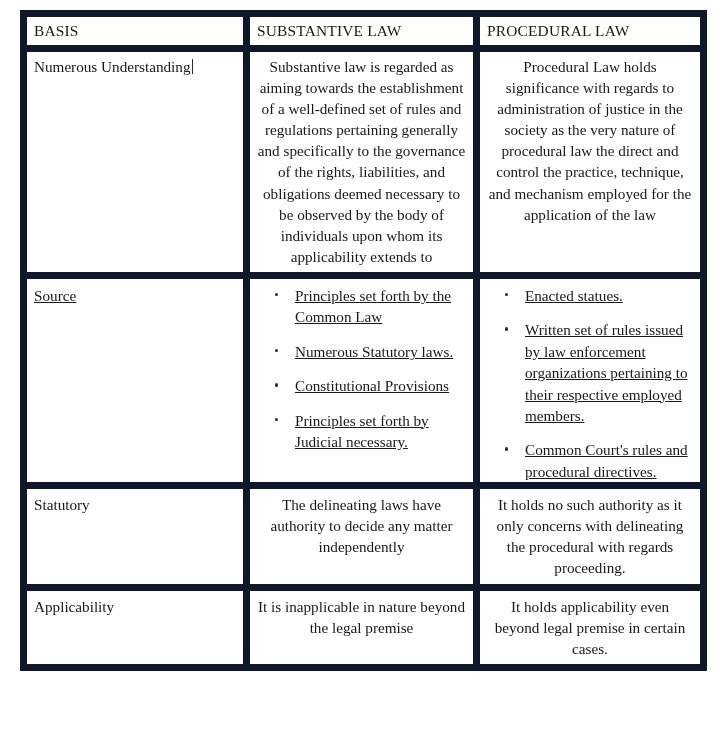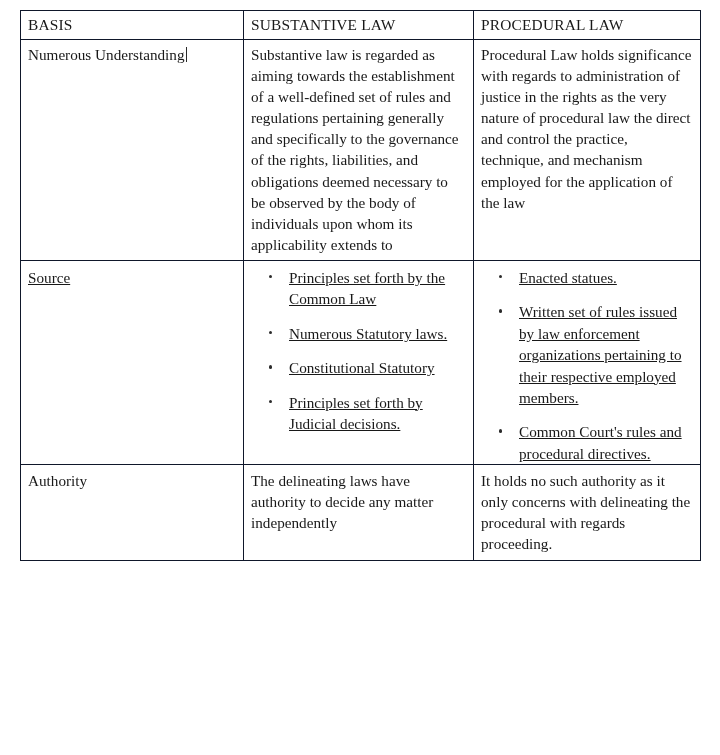--- a/index.html
+++ b/index.html
@@ -23,21 +23,21 @@
   table.doc-table {
     position: absolute;
     left: 20px;
     top: 10px;
     width: 680px;
     border-collapse: collapse;
     table-layout: fixed;
     background: #ffffff;
   }
   table.doc-table td {
-    border: 1px solid #0f172a;
+    border: 7px solid #0f172a;
     vertical-align: top;
     padding: 4px 7px 5px 7px;
     font-size: 15.2px;
     line-height: 21.1px;
     color: #181818;
   }
   col.c-basis  { width: 223px; }
   col.c-sub    { width: 230px; }
   col.c-proc   { width: 227px; }
 
@@ -54,20 +54,21 @@
   .caret {
     display: inline-block;
     width: 1px;
     height: 15px;
     background: #2a2a2a;
     vertical-align: -2px;
     margin-left: 1px;
   }
   .para {
     margin: 0;
+    text-align: center;
   }
   ul.bullets {
     margin: 0;
     padding: 0;
     list-style: none;
   }
   ul.bullets > li {
     position: relative;
     padding-left: 38px;
     margin: 0 0 13px 0;
@@ -125,54 +126,65 @@
       </tr>
 
       <tr class="general-row">
         <td class="basis-cell">
           <span>Numerous Understanding</span><span class="caret"></span>
         </td>
         <td>
           <p class="para">Substantive law is regarded as aiming towards the establishment of a well-defined set of rules and regulations pertaining generally and specifically to the governance of the rights, liabilities, and obligations deemed necessary to be observed by the body of individuals upon whom its applicability extends to</p>
         </td>
         <td>
-          <p class="para">Procedural Law holds significance with regards to administration of justice in the rights as the very nature of procedural law the direct and control the practice, technique, and mechanism employed for the application of the law</p>
+          <p class="para">Procedural Law holds significance with regards to administration of justice in the society as the very nature of procedural law the direct and control the practice, technique, and mechanism employed for the application of the law</p>
         </td>
       </tr>
 
       <tr class="source-row">
         <td class="basis-cell">
           <span class="cell-text">Source</span>
         </td>
         <td class="list-cell">
           <ul class="bullets">
             <li><span class="dot"></span><span>Principles set forth by the Common Law</span></li>
             <li><span class="dot"></span><span>Numerous Statutory laws.</span></li>
-            <li><span class="dot"></span><span>Constitutional Statutory</span></li>
-            <li><span class="dot"></span><span>Principles set forth by Judicial decisions.</span></li>
+            <li><span class="dot"></span><span>Constitutional Provisions</span></li>
+            <li><span class="dot"></span><span>Principles set forth by Judicial necessary.</span></li>
           </ul>
         </td>
         <td class="list-cell">
           <ul class="bullets">
             <li><span class="dot"></span><span>Enacted statues.</span></li>
             <li><span class="dot"></span><span>Written set of  rules issued by law enforcement organizations pertaining to their respective employed members.</span></li>
             <li><span class="dot"></span><span>Common Court's rules and procedural directives.</span></li>
           </ul>
         </td>
       </tr>
 
       <tr class="authority-row">
         <td class="basis-cell">
-          <span class="cell-text">Authority</span>
+          <span class="cell-text">Statutory</span>
         </td>
         <td>
           <p class="para">The delineating laws have authority to decide any matter independently</p>
         </td>
         <td>
           <p class="para">It holds no such authority as it only concerns with delineating the procedural with regards proceeding.</p>
         </td>
       </tr>
 
+      <tr class="applicability-row">
+        <td class="basis-cell">
+          <span class="cell-text">Applicability</span>
+        </td>
+        <td>
+          <p class="para">It is inapplicable in nature beyond the legal premise</p>
+        </td>
+        <td>
+          <p class="para">It holds applicability even beyond legal premise in certain cases.</p>
+        </td>
+      </tr>
 
     </tbody>
   </table>
 
 </div>
 
 </body></html>

